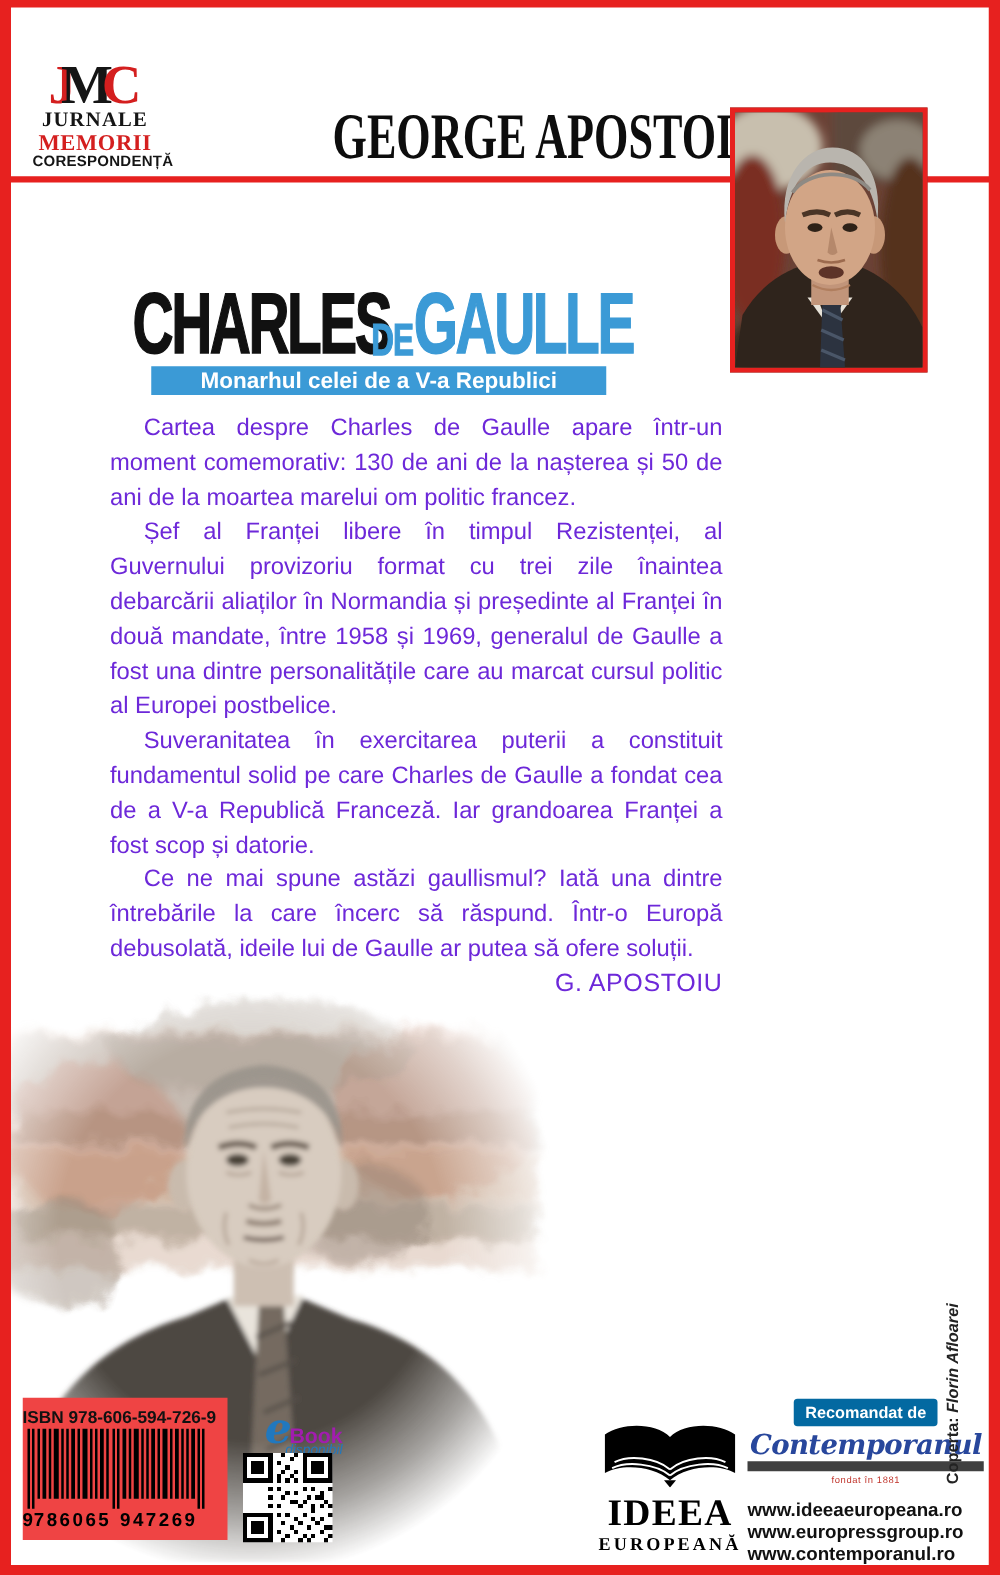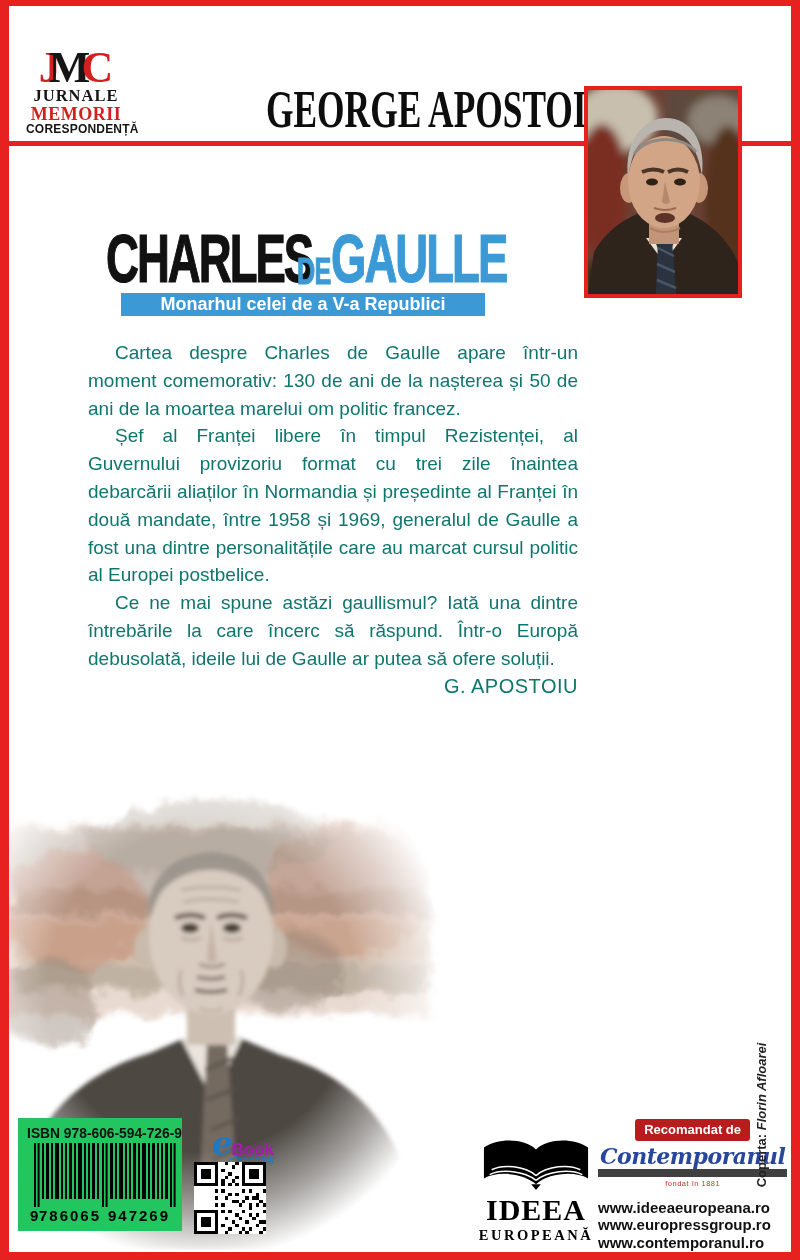--- a/index.html
+++ b/index.html
@@ -28,39 +28,39 @@
   
   .t-big{position:absolute;top:224px;font-weight:bold;font-size:69px;line-height:1;letter-spacing:-3px;
          transform:scaleX(0.66);transform-origin:left top;white-space:nowrap;z-index:2;-webkit-text-stroke:1.2px currentColor;}
   .t-charles{left:106px;color:#111111;}
   .t-gaulle{left:331px;color:#3b9ad6;}
   .t-de{position:absolute;left:297px;top:254px;font-weight:bold;font-size:36px;line-height:1;letter-spacing:-1px;
         color:#3b9ad6;transform:scaleX(0.7);transform-origin:left top;z-index:2;-webkit-text-stroke:1px currentColor;}
   .subtitle-bar{position:absolute;left:121px;top:293px;width:364px;height:23px;background:#3b9ad6;z-index:2;
                 color:#ffffff;font-weight:bold;font-size:18px;line-height:23px;text-align:center;}
   
-  .body-text{position:absolute;left:88px;top:339px;width:490px;z-index:2;color:#0f766e;
+  .body-text{position:absolute;left:88px;top:329px;width:490px;z-index:2;color:#6d28d9;
              font-size:19px;line-height:27.8px;text-align:justify;}
   .body-text p{margin:0;text-indent:27px;}
   .signature{margin:0;text-align:right;text-indent:0;font-size:20px;letter-spacing:0.5px;}
   
   .ghost{position:absolute;left:-15px;top:770px;z-index:1;}
   
-  .isbn-panel{position:absolute;left:18px;top:1118px;width:164px;background:#22c55e;z-index:4;text-align:right;padding-top:8px;}
+  .isbn-panel{position:absolute;left:18px;top:1118px;width:164px;background:#ef4444;z-index:4;text-align:left;padding-top:8px;}
   .isbn-label{font-weight:bold;font-size:13.8px;color:#111;white-space:nowrap;}
   .ebook{position:absolute;left:188px;top:1126px;width:86px;z-index:4;text-align:right;line-height:1;}
   .ebook .e{font-family:"DejaVu Serif",serif;font-style:italic;font-weight:bold;font-size:34px;color:#2178be;}
   .ebook .bk{font-weight:800;font-size:17px;color:#a21caf;margin-left:-2px;}
   .ebook .sub{display:block;font-style:italic;font-size:11px;color:#2178be;margin-top:-5px;}
   .qr{position:absolute;left:194px;top:1162px;z-index:4;}
   .publisher{position:absolute;left:466px;top:1136px;width:140px;z-index:4;text-align:center;color:#000;line-height:1;}
   .publisher .nm1{font-family:"Liberation Serif",serif;font-weight:bold;font-size:30px;letter-spacing:1px;margin-top:2px;}
   .publisher .nm2{font-family:"Liberation Serif",serif;font-weight:bold;font-size:14.5px;letter-spacing:2.5px;margin-top:3px;}
   .contemp{position:absolute;left:598px;top:1119px;width:152px;z-index:4;text-align:right;}
-  .rec-box{display:inline-block;background:#b91c1c;color:#fff;font-weight:bold;font-size:13px;
+  .rec-box{display:inline-block;background:#0369a1;color:#fff;font-weight:bold;font-size:13px;
            padding:3px 9px;border-radius:3px;line-height:1.2;}
   .c-wrap{display:inline-block;text-align:center;margin-top:3px;}
   .c-script{display:inline-block;font-family:"DejaVu Serif",serif;font-style:italic;font-weight:bold;font-size:22px;
             color:#28479c;border-bottom:8px solid #404040;padding:0 2px 1px;letter-spacing:-0.5px;line-height:1.1;}
   .c-founded{font-size:7.5px;color:#c0342b;margin-top:2px;letter-spacing:0.5px;}
   .websites{margin-top:9px;font-weight:bold;font-size:15px;line-height:17.5px;color:#111;}
   .cover-credit{position:absolute;left:668px;top:1106px;width:190px;height:18px;z-index:4;
                 transform:rotate(-90deg);text-align:center;font-size:13px;color:#222;white-space:nowrap;}
   .cover-credit .lbl{font-weight:600;}
   .cover-credit .nm{font-style:italic;font-weight:600;}
@@ -186,20 +186,21 @@
         <path d="M210,220 Q226,224 242,220" stroke="#6d5c52" stroke-width="3.5" fill="none"></path>
         <path d="M214,238 Q226,244 238,238" stroke="#bbaa9c" stroke-width="2.5" fill="none"></path>
         <path d="M196,200 Q192,214 198,226 M256,200 Q260,214 254,226" stroke="#b3a294" stroke-width="2.5" fill="none"></path>
       </g>
     </g>
   </svg>
 
   <div class="body-text">
     <p>Cartea despre Charles de Gaulle apare într-un moment comemorativ: 130 de ani de la nașterea și 50 de ani de la moartea marelui om politic francez.</p>
     <p>Șef al Franței libere în timpul Rezistenței, al Guvernului provizoriu format cu trei zile înaintea debarcării aliaților în Normandia și președinte al Franței în două mandate, între 1958 și 1969, generalul de Gaulle a fost una dintre personalitățile care au marcat cursul politic al Europei postbelice.</p>
+    <p>Suveranitatea în exercitarea puterii a constituit fundamentul solid pe care Charles de Gaulle a fondat cea de a V-a Republică Franceză. Iar grandoarea Franței a fost scop și datorie.</p>
     <p>Ce ne mai spune astăzi gaullismul? Iată una dintre întrebările la care încerc să răspund. Într-o Europă debusolată, ideile lui de Gaulle ar putea să ofere soluții.</p>
     <p class="signature">G. APOSTOIU</p>
   </div>
 
   <div class="isbn-panel">
     <div class="isbn-label">ISBN 978-606-594-726-9</div>
     <svg width="152" height="86" viewBox="0 0 152 86">
       <g fill="#000">
         <rect x="4" y="2" width="2" height="64"></rect>
           <rect x="7.6" y="2" width="2" height="64"></rect>

